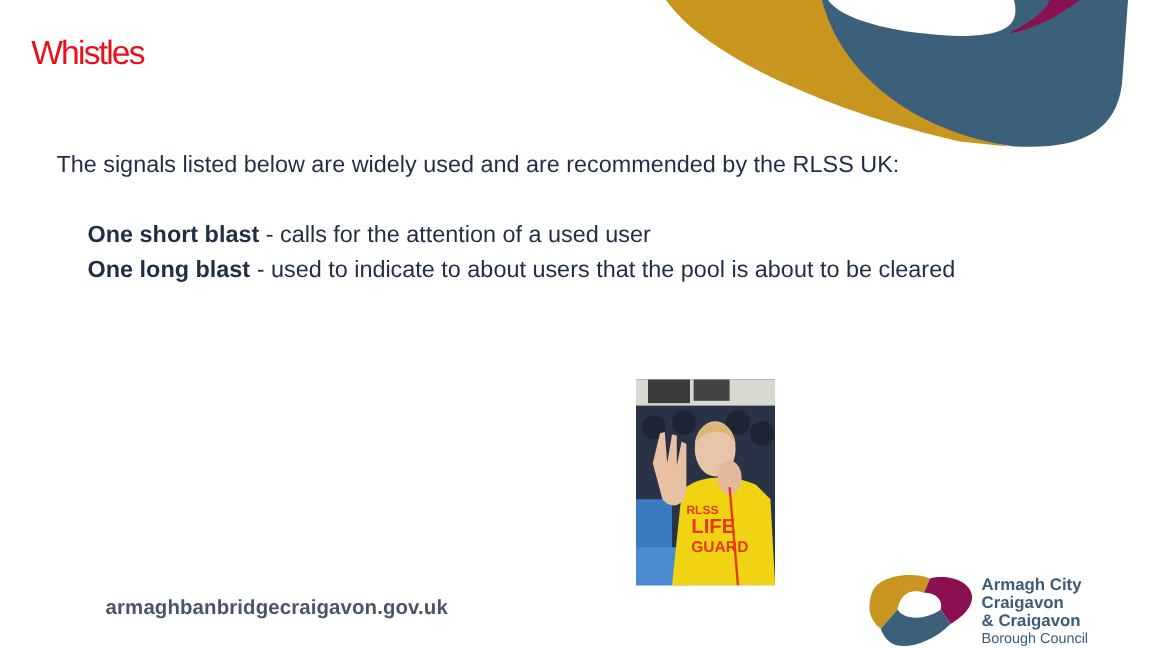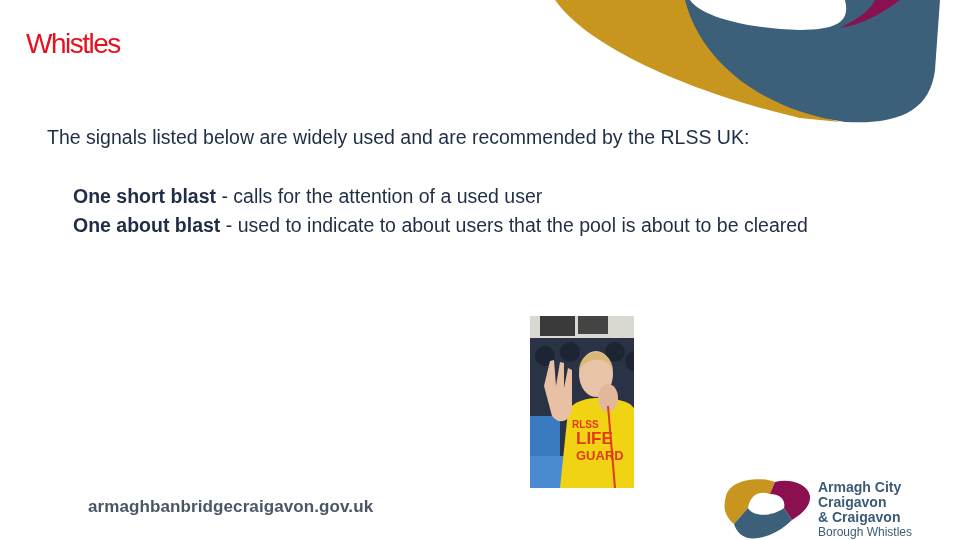--- a/index.html
+++ b/index.html
@@ -3,21 +3,21 @@
 <meta charset="utf-8">
 <style>
   html, body { margin:0; padding:0; }
   body { width:960px; height:540px; position:relative; overflow:hidden; background:#ffffff; font-family:"Liberation Sans", sans-serif; }
   .deco { position:absolute; left:0; top:0; }
   .title { position:absolute; left:26px; top:28px; font-size:28px; color:#e8101c; letter-spacing:-1.5px; font-family:"Liberation Sans", sans-serif;text-align:right; }
   .intro { position:absolute; left:27px; top:126px; font-size:19.5px; color:#1f2d45;margin-left:20px; }
   .signals { position:absolute; left:63px; top:182px; margin:0; padding:0; list-style:none; }
   .signals li { font-size:19.5px; color:#1f2d45; line-height:29px; white-space:nowrap; }
   .signals b { font-weight:bold;margin-left:10px; }
-  .photo { position:absolute; left:530px; top:316px; width:104px; height:172px; overflow:hidden; }
+  .photo { position:absolute; left:530px; top:316px; width:116px; height:172px; overflow:hidden; }
   .footer-url { position:absolute; left:88px; top:497px; font-size:17px; font-weight:bold; color:#4a5566; letter-spacing:0.1px; }
   .logo { position:absolute; left:720px; top:450px; width:220px; height:70px;margin-top:24px; }
   .logo svg { position:absolute; left:0; top:0; }
   .logo-text { position:absolute; left:98px; top:6px; color:#3c5b78; }
   .logo-text .l { font-size:14px; font-weight:bold; line-height:15px; }
   .logo-text .s { font-size:12px; line-height:14px; }
 </style>
 </head>
 <body>
 
@@ -26,21 +26,21 @@
   <path d="M685 0 C 700 60, 760 110, 845 122 C 900 125, 930 110, 935 70 L 940 0 L 845 0 C 850 20, 840 30, 800 30 C 740 28, 700 15, 690 0 Z" fill="#3c5f7a"></path>
   <path d="M840 28 C 860 18, 870 10, 875 0 L 900 0 C 880 15, 860 25, 840 28 Z" fill="#8a1050"></path>
 </svg>
 
 <div class="title">Whistles</div>
 
 <div class="intro">The signals listed below are widely used and are recommended by the RLSS UK:</div>
 
 <ul class="signals">
   <li><b>One short blast</b><span> - calls for the attention of a used user</span></li>
-  <li><b>One about blast</b><span> - used to indicate to about users that the pool is about to be cleared</span></li>
+  <li><b>One long blast</b><span> - used to indicate to about users that the pool is about to be cleared</span></li>
 </ul>
 
 <div class="photo">
   <svg width="116" height="172" viewBox="0 0 116 172">
     <rect width="116" height="172" fill="#2a3346"></rect>
     <rect x="0" y="0" width="116" height="22" fill="#d9d9d2"></rect>
     <rect x="10" y="0" width="35" height="20" fill="#3a3a3a"></rect>
     <rect x="48" y="0" width="30" height="18" fill="#444"></rect>
     <circle cx="15" cy="40" r="10" fill="#1d2535"></circle>
       <circle cx="40" cy="36" r="10" fill="#1d2535"></circle>
@@ -65,15 +65,15 @@
 <div class="logo">
   <svg width="96" height="70" viewBox="0 0 96 70">
     <path d="M6 22 C 10 5, 40 2, 55 8 L 50 20 C 38 16, 30 22, 28 34 L 14 50 C 4 42, 3 32, 6 22 Z" fill="#c8951f"></path>
     <path d="M55 8 C 70 4, 88 10, 90 22 C 91 32, 82 40, 72 46 L 64 34 C 66 26, 60 20, 50 20 Z" fill="#8a1050"></path>
     <path d="M28 34 C 32 42, 50 44, 64 34 L 72 46 C 58 60, 40 66, 28 64 C 20 62, 16 56, 14 50 Z" fill="#3c5f7a"></path>
   </svg>
   <div class="logo-text">
     <div class="l">Armagh City</div>
     <div class="l">Craigavon</div>
     <div class="l">&amp; Craigavon</div>
-    <div class="s">Borough Whistles</div>
+    <div class="s">Borough Council</div>
   </div>
 </div>
 
 </body></html>

